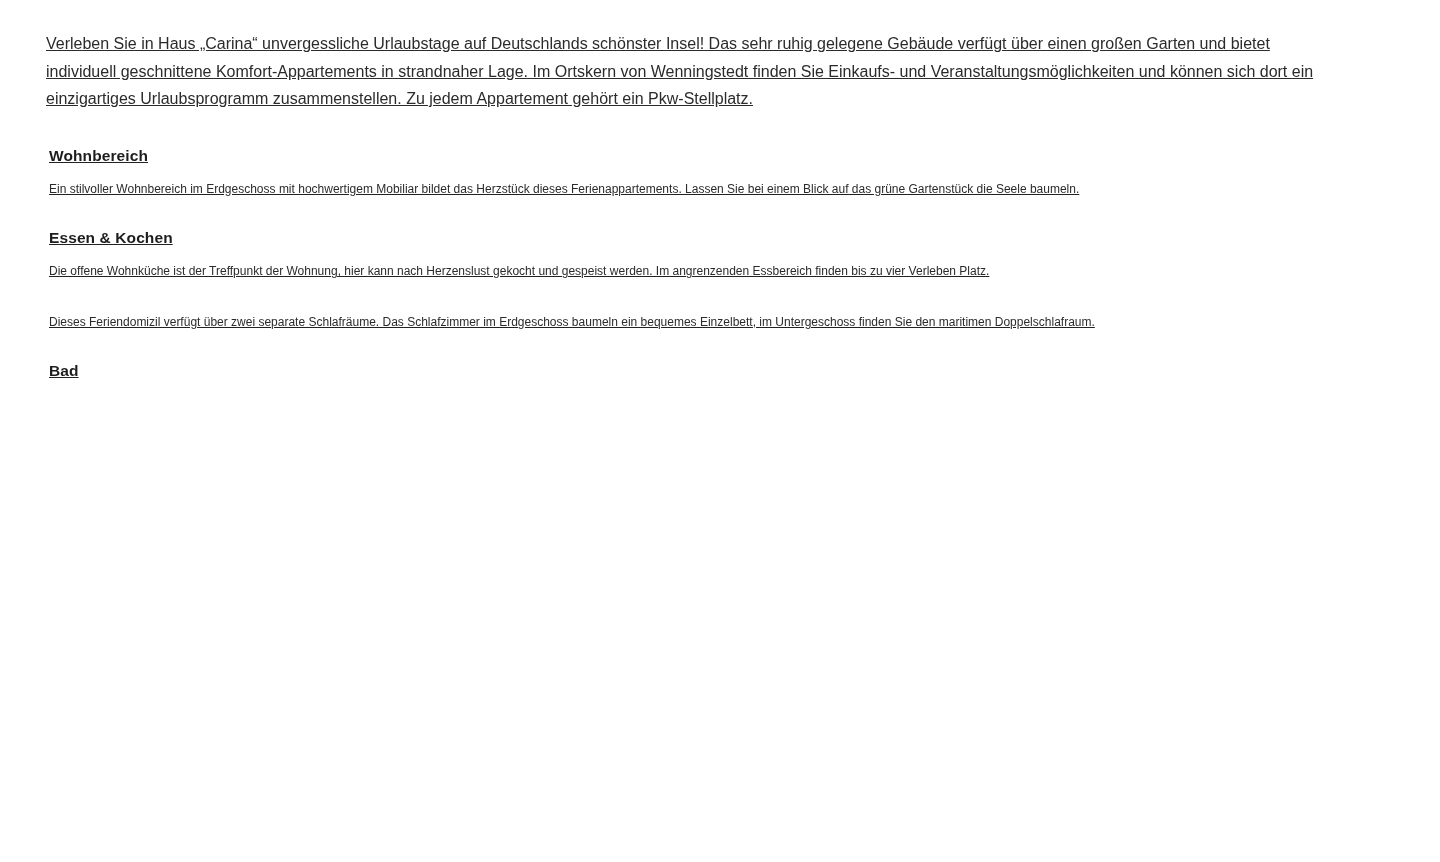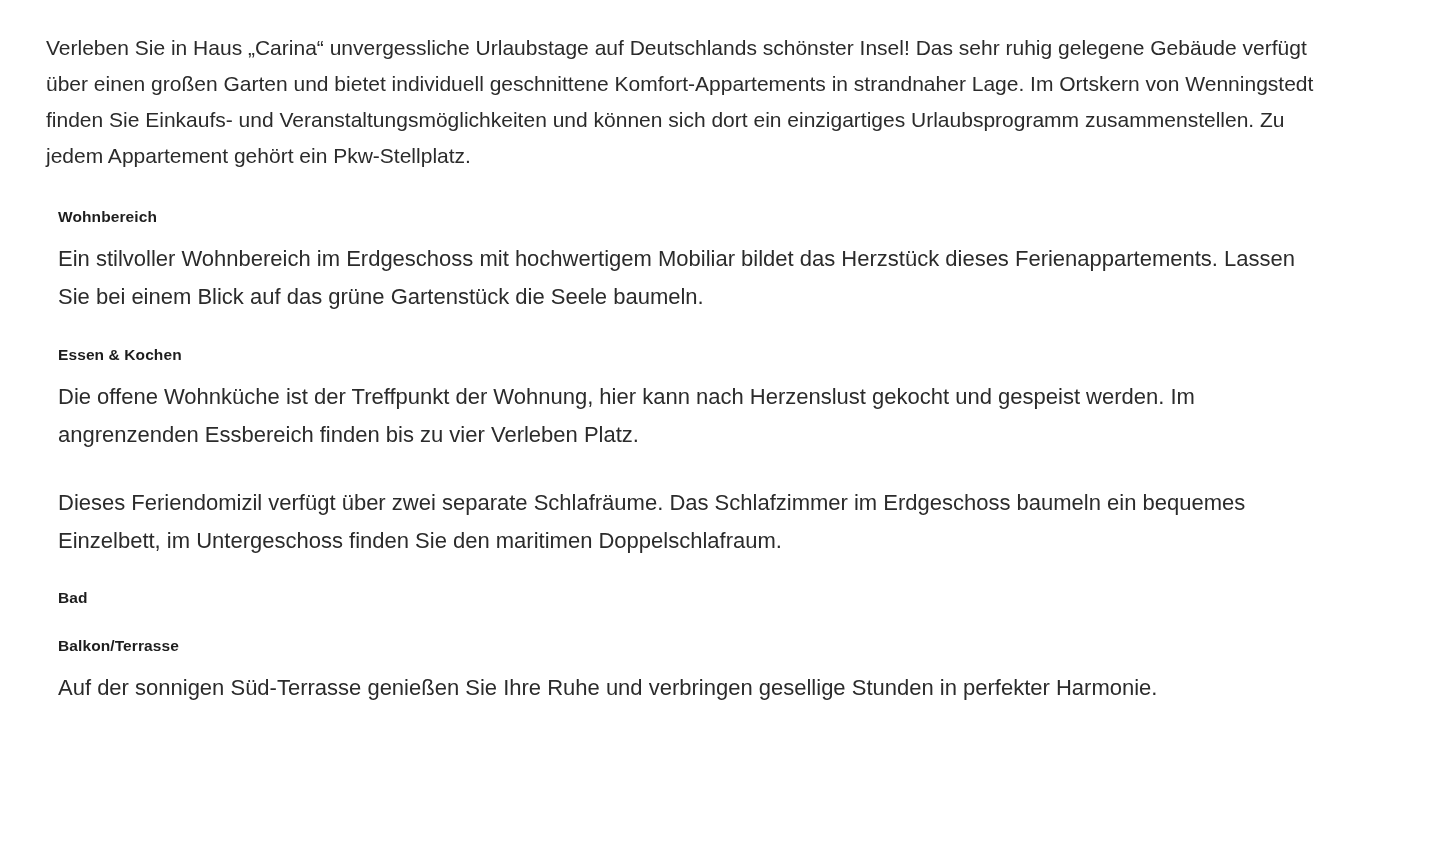--- a/index.html
+++ b/index.html
@@ -15,39 +15,41 @@
     overflow: hidden;
   }
   .page {
     box-sizing: border-box;
     width: 1440px;
     height: 862px;
     padding: 30px 110px 0 46px;
     background: #ffffff;
   }
   .intro {
-    font-size: 21px;
+    font-size: 16px;
     line-height: 1.72;
     color: #2b2b2b;
     margin: 0 0 34px 0;
     max-width: 1290px;
+    text-decoration: underline;
   }
   .section {
-    margin: 0 0 30px 12px;
+    margin: 0 0 30px 3px;
     max-width: 1290px;
+    text-decoration: underline;
   }
   .section-heading {
     font-size: 15.5px;
     font-weight: bold;
     color: #1d1d1d;
     margin: 0 0 14px 0;
     letter-spacing: 0.1px;
   }
   .section-body {
-    font-size: 22px;
+    font-size: 12px;
     line-height: 1.72;
     color: #2b2b2b;
     margin: 0;
   }
   .sec-gap-1 { margin-top: 34px; }
 </style>
 </head>
 <body>
 
 <div class="page">
@@ -65,18 +67,14 @@
   </div>
 
   <div class="section">
     <p class="section-body">Dieses Feriendomizil verfügt über zwei separate Schlafräume. Das Schlafzimmer im Erdgeschoss baumeln ein bequemes Einzelbett, im Untergeschoss finden Sie den maritimen Doppelschlafraum.</p>
   </div>
 
   <div class="section">
     <h2 class="section-heading">Bad</h2>
   </div>
 
-  <div class="section">
-    <h2 class="section-heading">Balkon/Terrasse</h2>
-    <p class="section-body">Auf der sonnigen Süd-Terrasse genießen Sie Ihre Ruhe und verbringen gesellige Stunden in perfekter Harmonie.</p>
-  </div>
 
 </div>
 
 </body></html>

